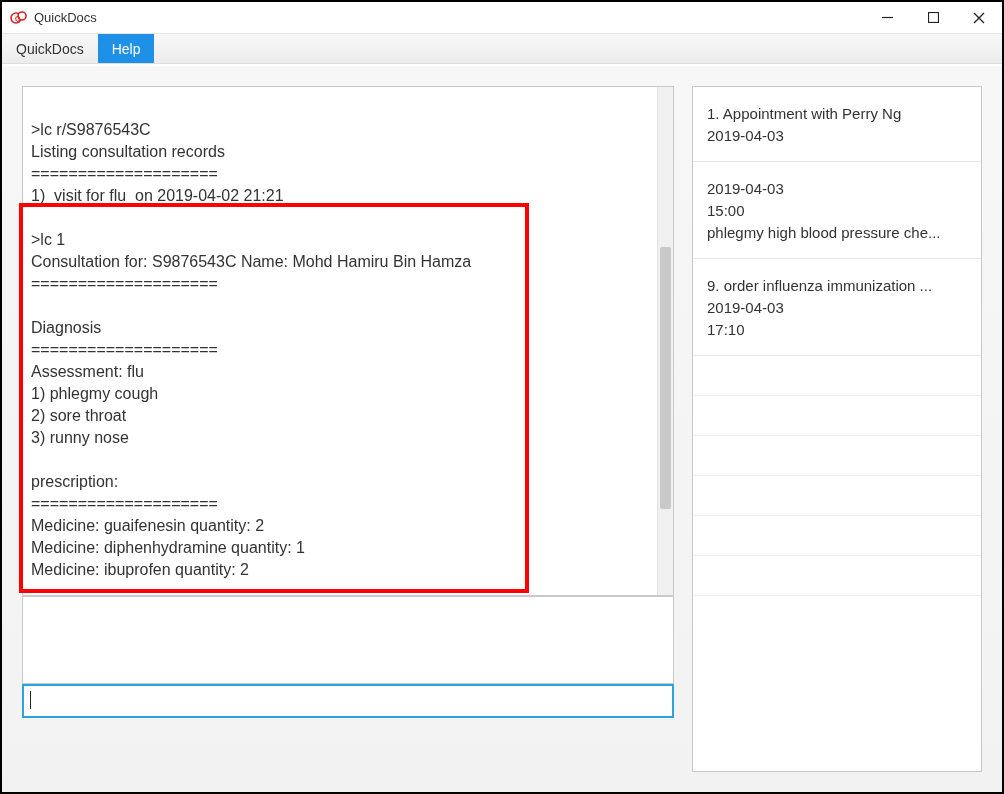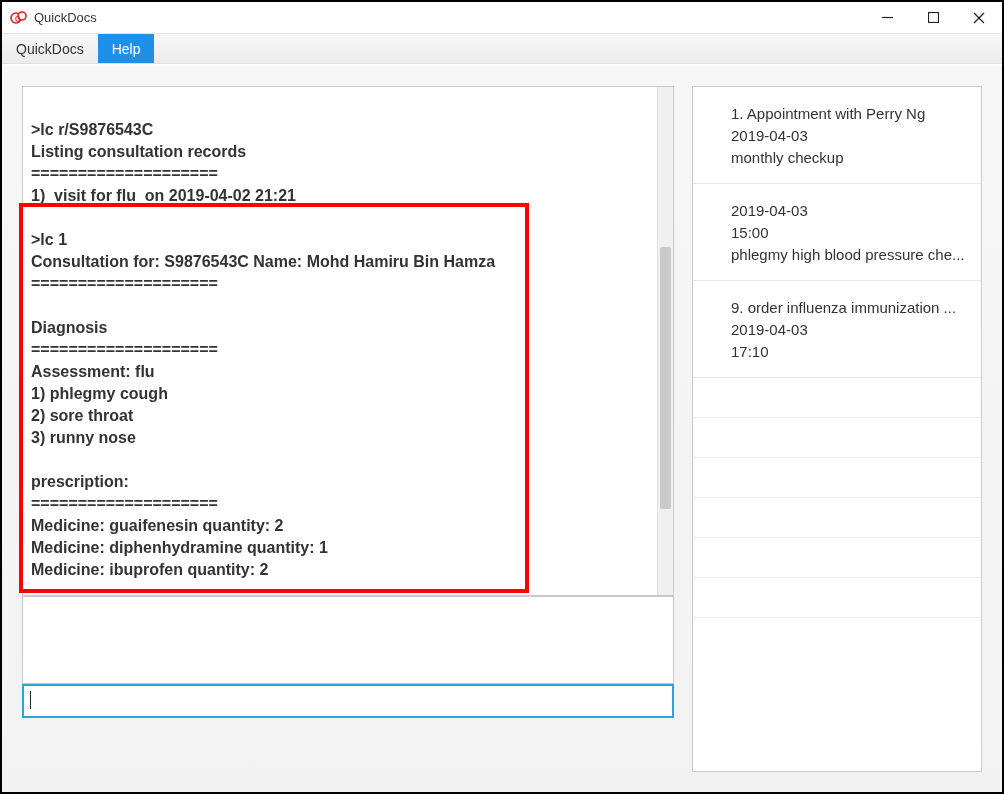--- a/index.html
+++ b/index.html
@@ -77,21 +77,20 @@
     background: linear-gradient(#f7f7f7,#f2f2f2);
     padding: 20px 20px 20px 20px;
     display: flex;
     gap: 18px;
   }
   .left-col {
     flex: 1;
     display: flex;
     flex-direction: column;
     min-width: 0;
-    font-weight: bold;
   }
   .right-col {
     width: 290px;
     display: flex;
     flex-direction: column;
   }
   .panel {
     background: #fff;
     border: 1px solid #c9c9c9;
     position: relative;
@@ -166,21 +165,21 @@
     display: flex;
     flex-direction: column;
   }
   .appt-item {
     padding: 16px 14px 14px 14px;
     border-bottom: 1px solid #e8e8e8;
     font-size: 15px;
     line-height: 22px;
     color: #333;
   }
-  .appt-item .line { white-space: nowrap; overflow: hidden; text-overflow: ellipsis; margin-left: 24px; }
+  .appt-item .line { white-space: nowrap; overflow: hidden; text-overflow: ellipsis; }
   .appt-blank {
     height: 40px;
     border-bottom: 1px solid #eeeeee;
   }
 </style>
 </head>
 <body>
 
 <div class="titlebar">
   <span class="app-icon">
@@ -256,21 +255,20 @@
       <div class="command-input"><span class="cursor-bar"></span><span></span></div>
     </div>
 
   </div>
 
   <div class="right-col">
     <div class="appt-list">
       <div class="appt-item">
         <div class="line">1.   Appointment with Perry Ng</div>
         <div class="line">2019-04-03</div>
-        <div class="line">monthly checkup</div>
       </div>
       <div class="appt-item">
         <div class="line">2019-04-03</div>
         <div class="line">15:00</div>
         <div class="line">phlegmy high blood pressure che...</div>
       </div>
       <div class="appt-item">
         <div class="line">9.   order influenza immunization ...</div>
         <div class="line">2019-04-03</div>
         <div class="line">17:10</div>

